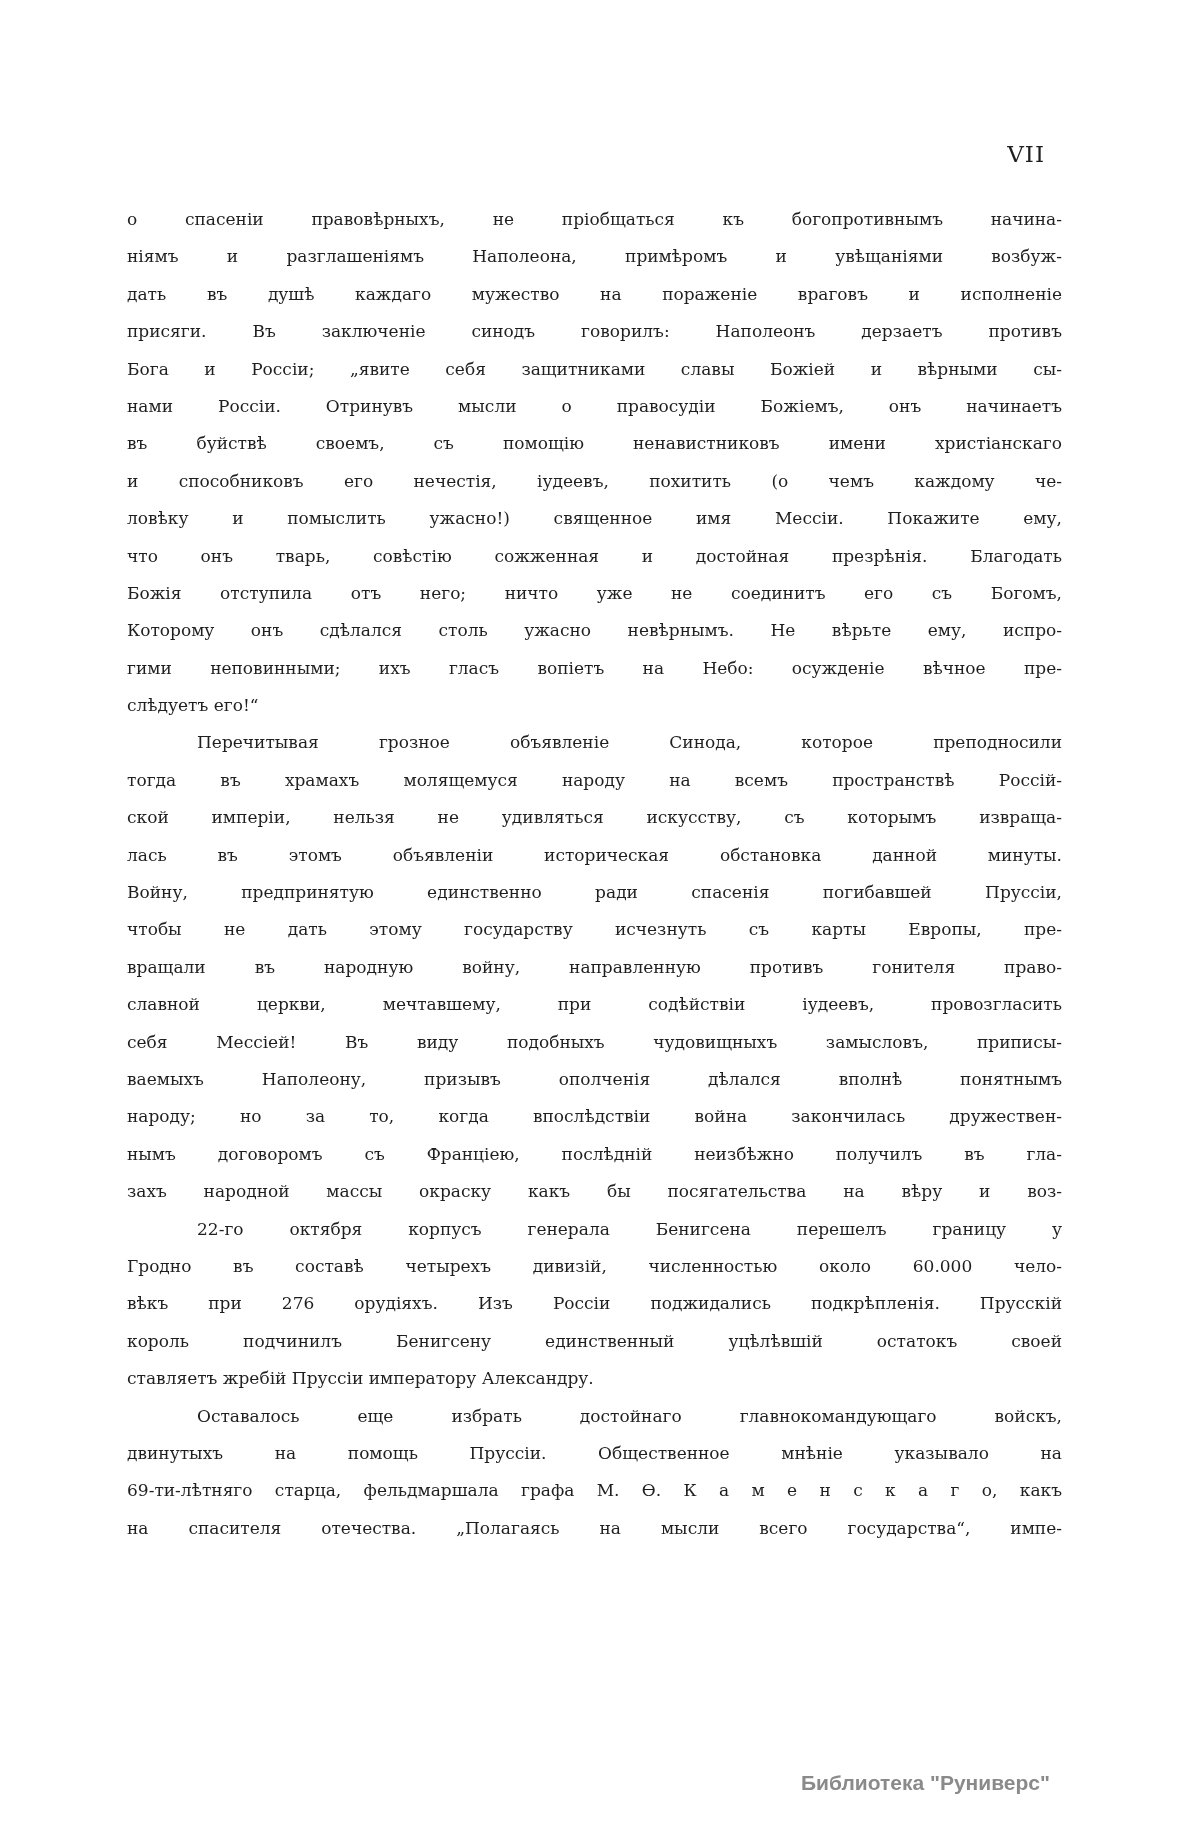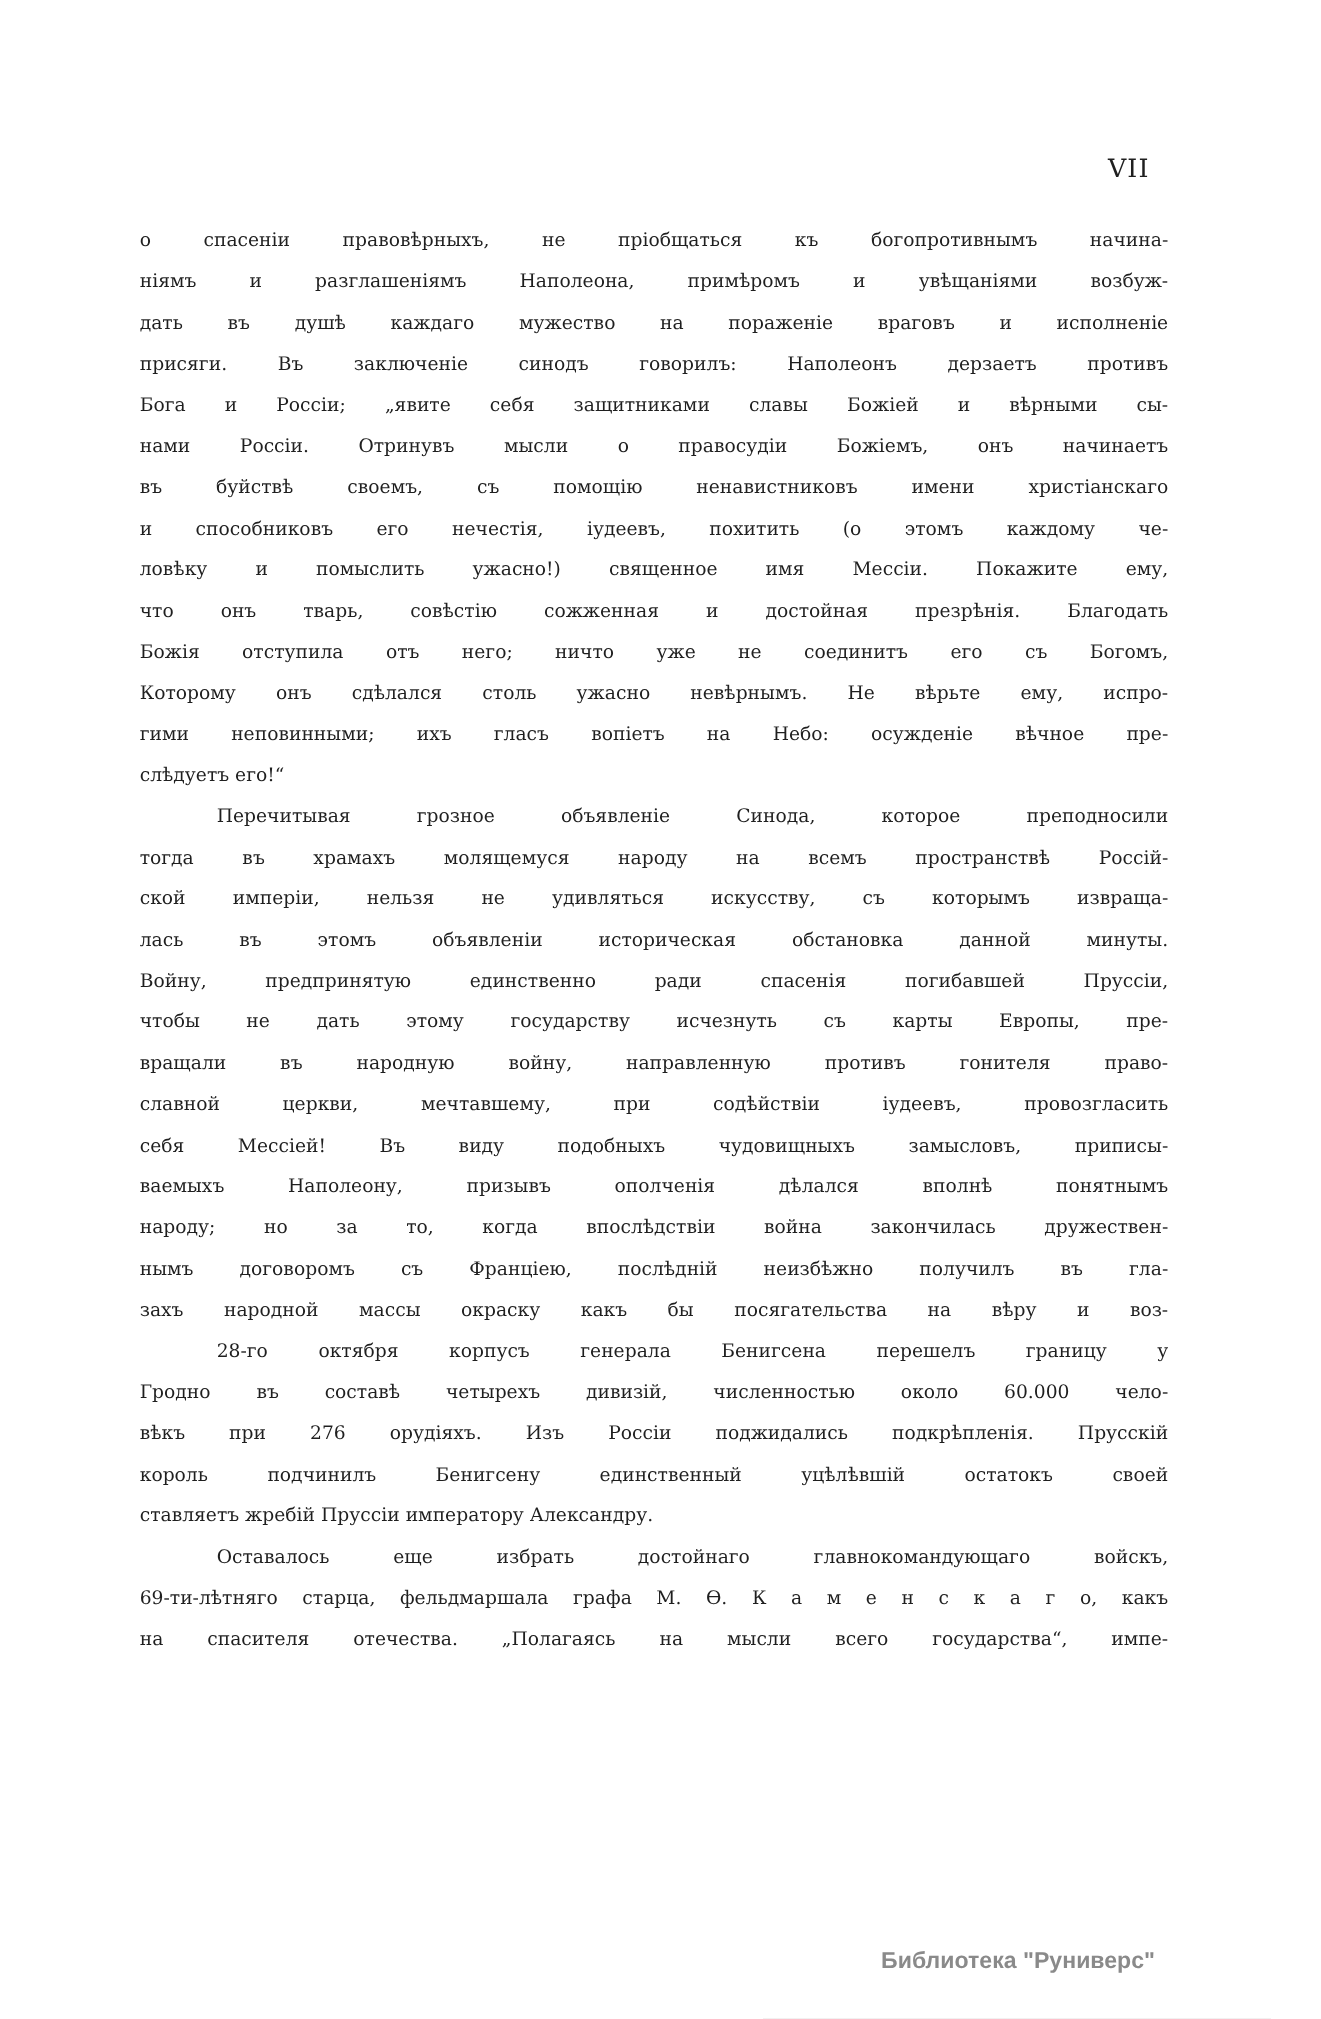--- a/index.html
+++ b/index.html
@@ -64,44 +64,45 @@
   <div class="page-number">VII</div>
 
   <div class="text-block">
       <div class="line">о спасеніи правовѣрныхъ, не пріобщаться къ богопротивнымъ начина-</div>
       <div class="line">ніямъ и разглашеніямъ Наполеона, примѣромъ и увѣщаніями возбуж-</div>
       <div class="line">дать въ душѣ каждаго мужество на пораженіе враговъ и исполненіе</div>
       <div class="line">присяги. Въ заключеніе синодъ говорилъ: Наполеонъ дерзаетъ противъ</div>
       <div class="line">Бога и Россіи; „явите себя защитниками славы Божіей и вѣрными сы-</div>
       <div class="line">нами Россіи. Отринувъ мысли о правосудіи Божіемъ, онъ начинаетъ</div>
       <div class="line">въ буйствѣ своемъ, съ помощію ненавистниковъ имени христіанскаго</div>
-      <div class="line">и способниковъ его нечестія, іудеевъ, похитить (о этомъ каждому че-</div>
+      <div class="line">и способниковъ его нечестія, іудеевъ, похитить (о чемъ каждому че-</div>
       <div class="line">ловѣку и помыслить ужасно!) священное имя Мессіи. Покажите ему,</div>
       <div class="line">что онъ тварь, совѣстію сожженная и достойная презрѣнія. Благодать</div>
       <div class="line">Божія отступила отъ него; ничто уже не соединитъ его съ Богомъ,</div>
       <div class="line">Которому онъ сдѣлался столь ужасно невѣрнымъ. Не вѣрьте ему, испро-</div>
       <div class="line">гими неповинными; ихъ гласъ вопіетъ на Небо: осужденіе вѣчное пре-</div>
       <div class="line end">слѣдуетъ его!“</div>
       <div class="line indent">Перечитывая грозное объявленіе Синода, которое преподносили</div>
       <div class="line">тогда въ храмахъ молящемуся народу на всемъ пространствѣ Россій-</div>
       <div class="line">ской имперіи, нельзя не удивляться искусству, съ которымъ извраща-</div>
       <div class="line">лась въ этомъ объявленіи историческая обстановка данной минуты.</div>
       <div class="line">Войну, предпринятую единственно ради спасенія погибавшей Пруссіи,</div>
       <div class="line">чтобы не дать этому государству исчезнуть съ карты Европы, пре-</div>
       <div class="line">вращали въ народную войну, направленную противъ гонителя право-</div>
       <div class="line">славной церкви, мечтавшему, при содѣйствіи іудеевъ, провозгласить</div>
       <div class="line">себя Мессіей! Въ виду подобныхъ чудовищныхъ замысловъ, приписы-</div>
       <div class="line">ваемыхъ Наполеону, призывъ ополченія дѣлался вполнѣ понятнымъ</div>
       <div class="line">народу; но за то, когда впослѣдствіи война закончилась дружествен-</div>
       <div class="line">нымъ договоромъ съ Франціею, послѣдній неизбѣжно получилъ въ гла-</div>
       <div class="line">захъ народной массы окраску какъ бы посягательства на вѣру и воз-</div>
-      <div class="line indent">28-го октября корпусъ генерала Бенигсена перешелъ границу у</div>
+      <div class="line indent">22-го октября корпусъ генерала Бенигсена перешелъ границу у</div>
       <div class="line">Гродно въ составѣ четырехъ дивизій, численностью около 60.000 чело-</div>
       <div class="line">вѣкъ при 276 орудіяхъ. Изъ Россіи поджидались подкрѣпленія. Прусскій</div>
       <div class="line">король подчинилъ Бенигсену единственный уцѣлѣвшій остатокъ своей</div>
       <div class="line end">ставляетъ жребій Пруссіи императору Александру.</div>
       <div class="line indent">Оставалось еще избрать достойнаго главнокомандующаго войскъ,</div>
+      <div class="line">двинутыхъ на помощь Пруссіи. Общественное мнѣніе указывало на</div>
       <div class="line">69-ти-лѣтняго старца, фельдмаршала графа М. Ѳ. К а м е н с к а г о, какъ</div>
       <div class="line">на спасителя отечества. „Полагаясь на мысли всего государства“, импе-</div>
     </div>
 
   <div class="watermark">Библиотека "Руниверс"</div>
 </div>
 
 </body></html>

